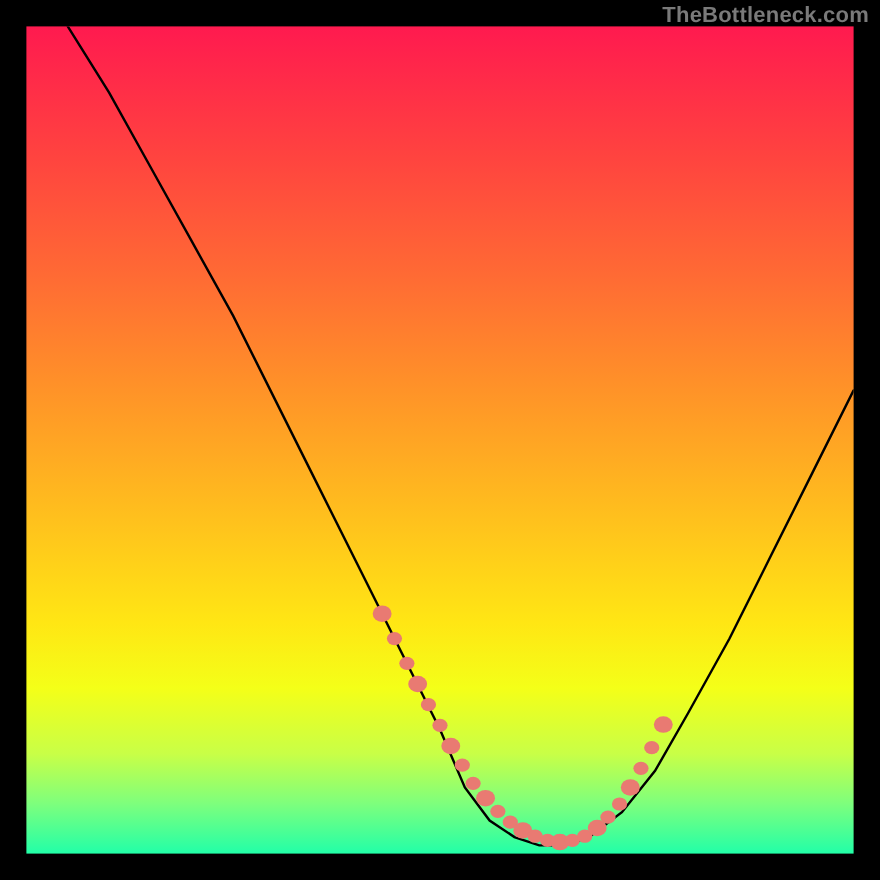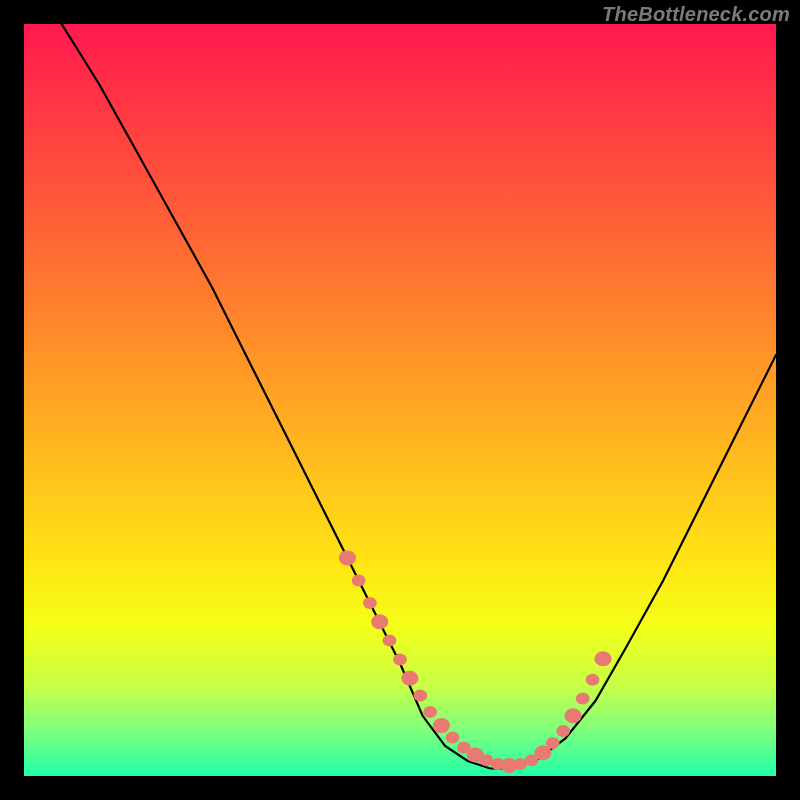--- a/index.html
+++ b/index.html
@@ -11,21 +11,20 @@
     overflow: hidden;
     font-family: Arial, Helvetica, sans-serif;
   }
   .frame {
     position: absolute;
     top: 0;
     left: 0;
     width: 800px;
     height: 676px;
     background: #000;
-    font-style: italic;
   }
   .plot {
     position: absolute;
     top: 24px;
     left: 24px;
     width: 752px;
     height: 752px;
     background: linear-gradient(
       to bottom,
       #ff1a4f 0%,

